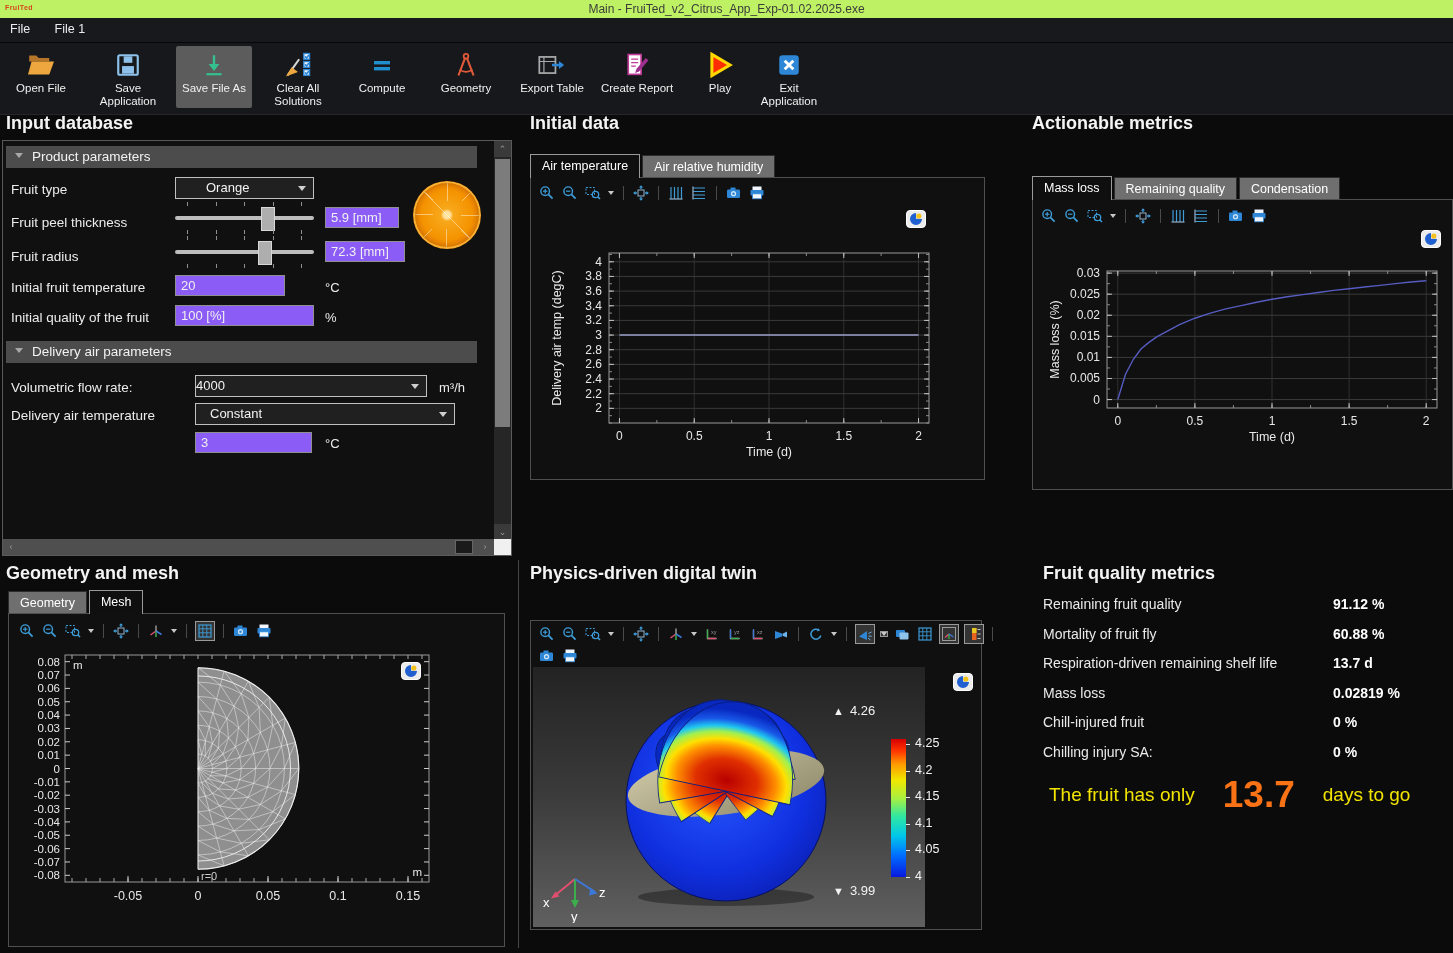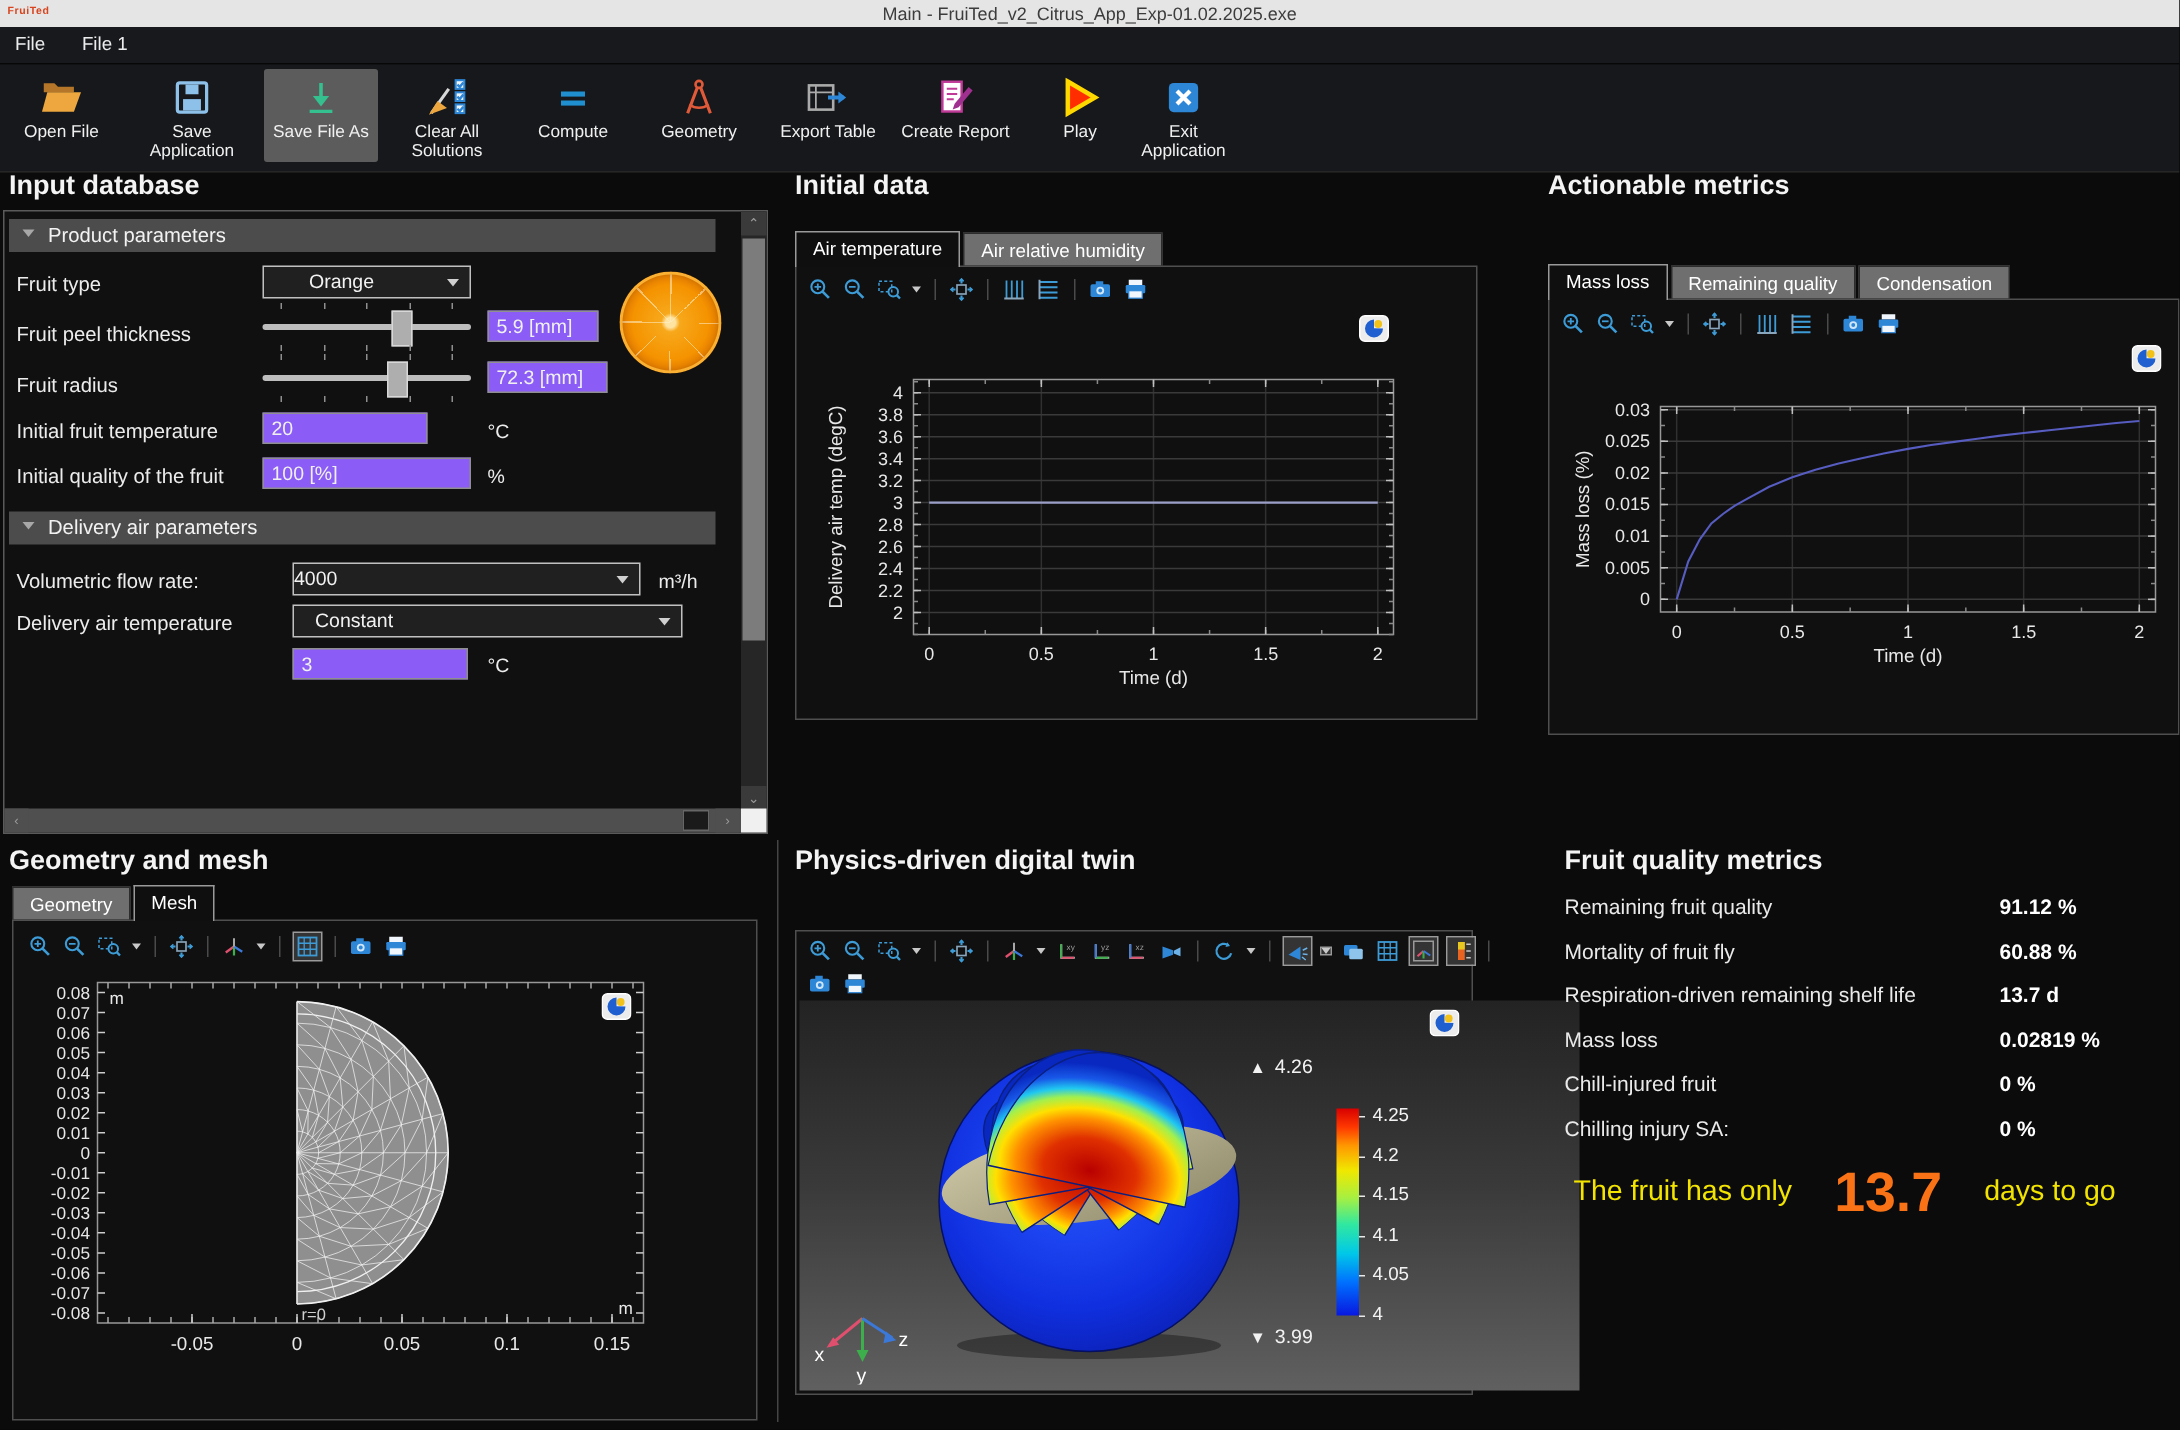--- a/index.html
+++ b/index.html
@@ -1,20 +1,20 @@
 <!DOCTYPE html>
 <html><head>
 <meta charset="utf-8">
 <style>
   html,body{margin:0;padding:0;width:1453px;height:953px;overflow:hidden;background:#0b0b0b;
     font-family:"Liberation Sans",sans-serif;}
   #app{position:relative;width:1453px;height:953px;background:#0b0b0b;}
   .abs{position:absolute;margin-left:11px;}
   
-  .titlebar{position:absolute;left:0;top:0;width:1453px;height:18px;background:#e5e5e5;}
+  .titlebar{position:absolute;left:0;top:0;width:1453px;height:18px;background:#bef264;}
   .applogo{position:absolute;left:5px;top:4px;font-size:7px;font-weight:bold;color:#d8441e;letter-spacing:.4px;}
   .wintitle{position:absolute;left:0;right:0;top:2px;text-align:center;font-size:12px;color:#3c3c3c;}
   
   .menubar{position:absolute;left:0;top:18px;width:1453px;height:24px;background:#17191d;border-bottom:1px solid #070708;}
   .menuitem{display:inline-block;padding:4px 10px 0 10px;font-size:12.5px;color:#ececec;}
   
   .toolbar{position:absolute;left:0;top:43px;width:1453px;height:71px;background:#16181b;border-bottom:1px solid #262626;}
   .tbtn{position:absolute;top:3px;height:62px;display:flex;flex-direction:column;align-items:center;justify-content:flex-start;border-radius:2px;}
   .tbtn.active{background:#5c5c5c;}
   .ticon{height:34px;display:flex;align-items:center;justify-content:center;margin-top:2px;}
@@ -1038,21 +1038,21 @@
       <span class="csep"></span>
     </div>
     <div class="ctb" style="left:8px;top:26px">
       <svg class="ci">
           <use href="#sym-camera"></use>
         </svg>
       <svg class="ci">
           <use href="#sym-printer"></use>
         </svg>
     </div>
-    <div class="viewport" style="left:2px;top:46px;width:520px;height:260px">
+    <div class="viewport" style="left:2px;top:46px;width:392px;height:260px">
       <svg class="clogo" style="left:420px;top:6px">
           <use href="#sym-comsol"></use>
         </svg>
 
       <svg style="position:absolute;left:70px;top:22px" width="250" height="220" viewBox="0 0 250 220">
         <defs>
           <radialGradient id="bodyG" cx="45%" cy="40%" r="75%">
             <stop offset="0" stop-color="#2858ff"></stop>
               <stop offset="0.6" stop-color="#1030e0"></stop>
               <stop offset="1" stop-color="#0818a0"></stop>

